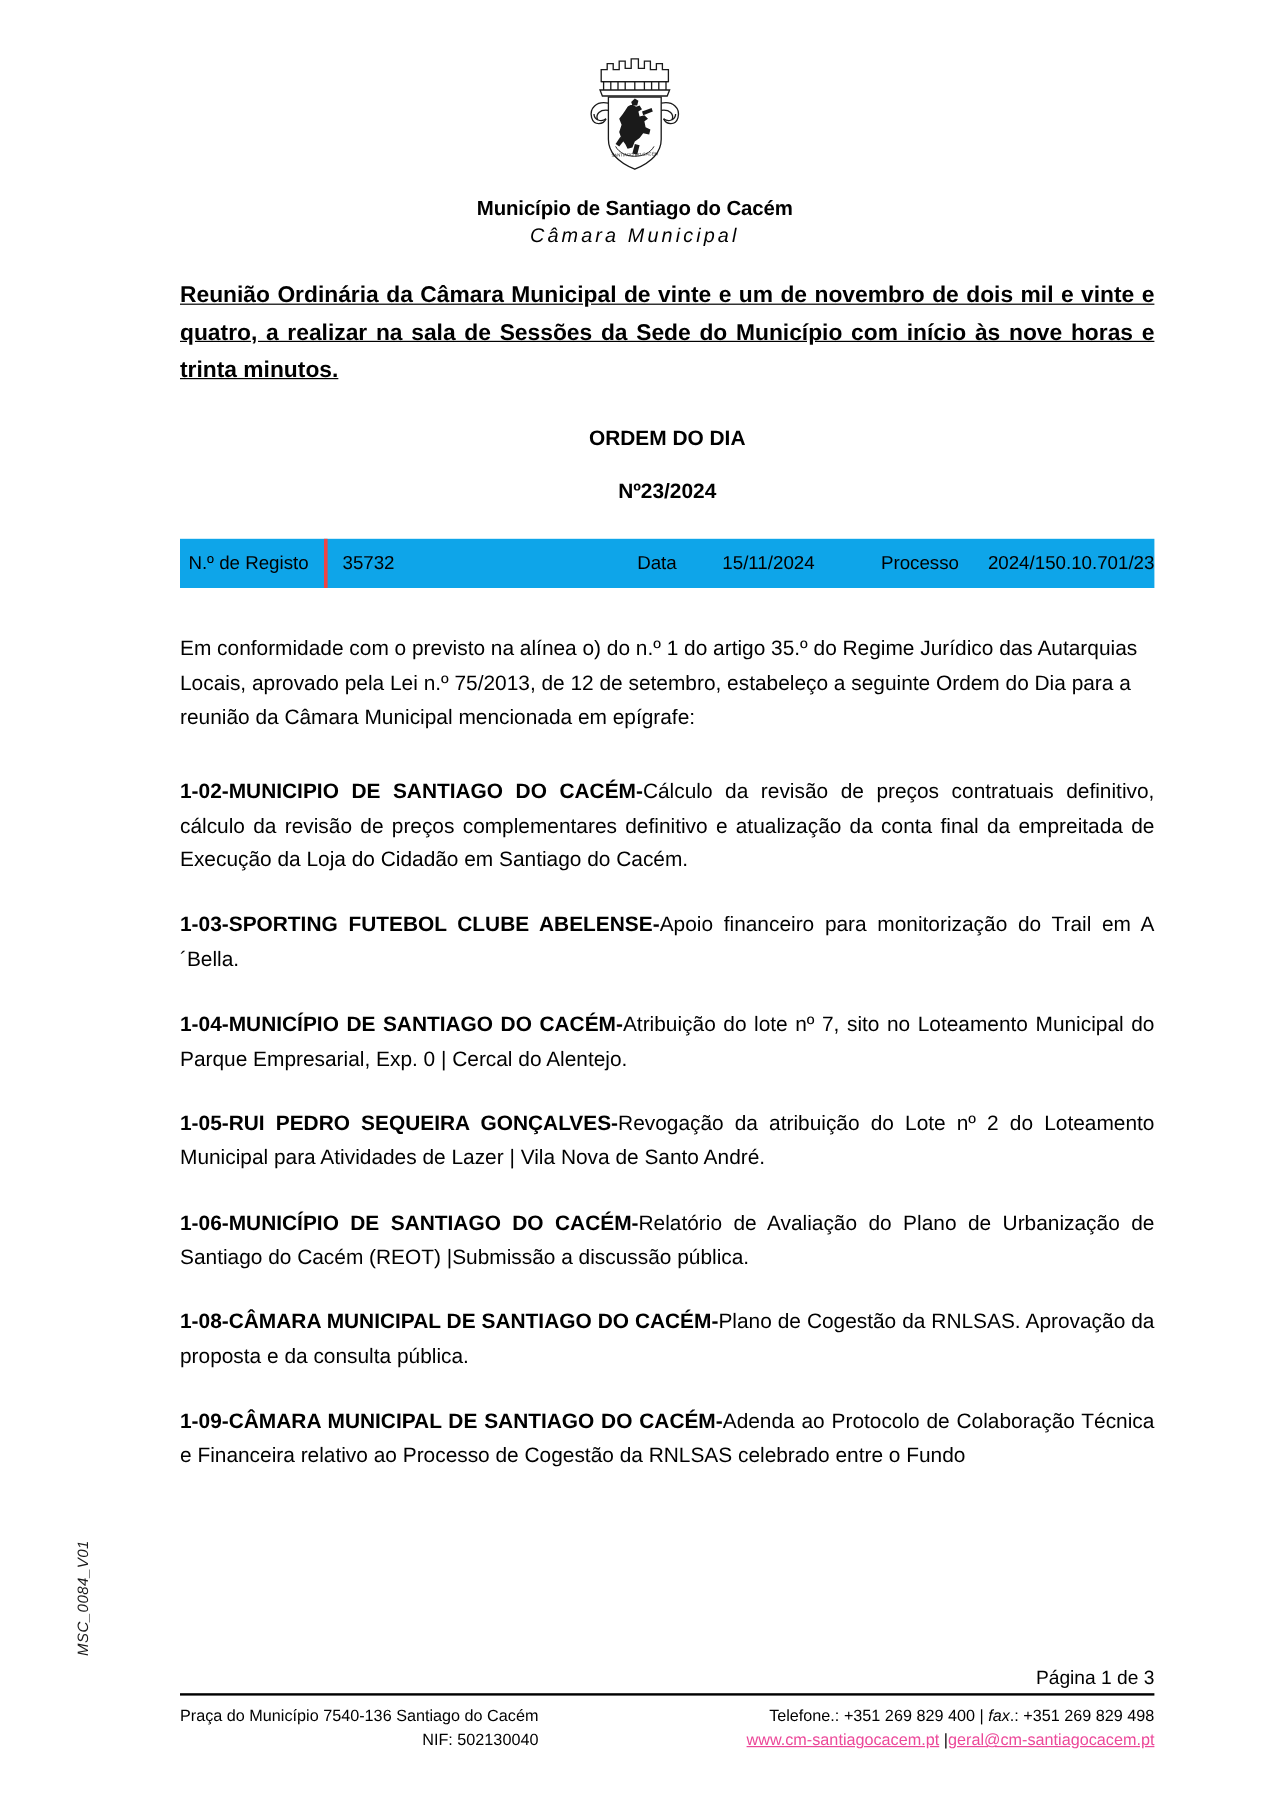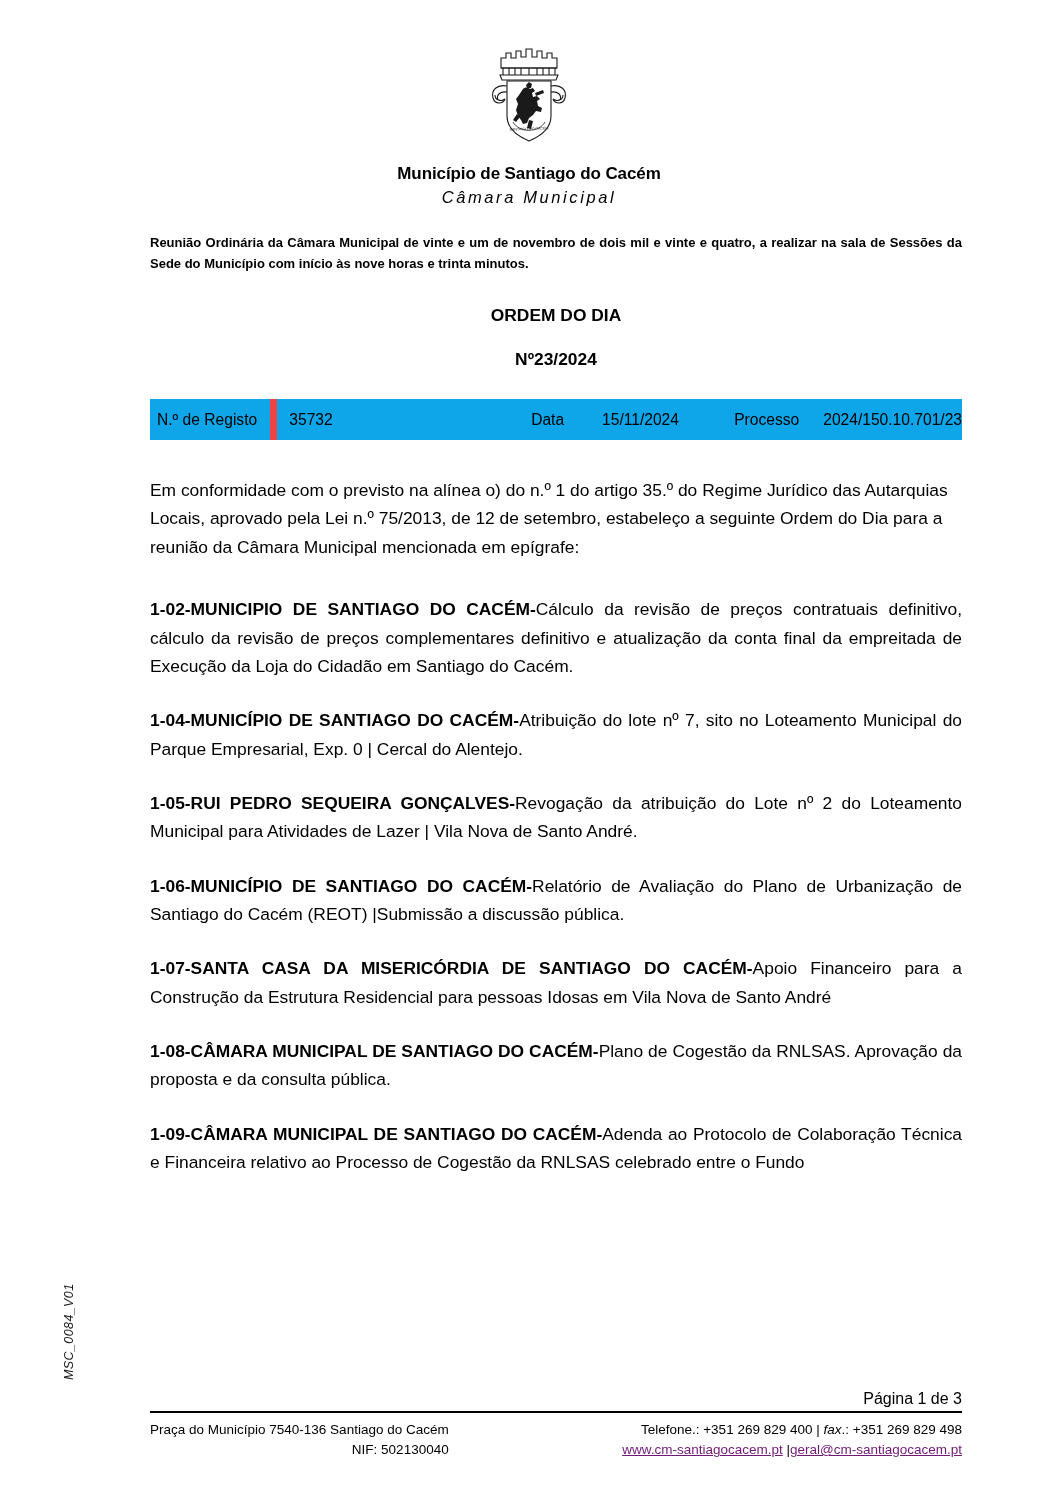--- a/index.html
+++ b/index.html
@@ -65,25 +65,26 @@
 
   
   .content {
     position: absolute;
     left: 150px;
     top: 0;
     width: 812px;
   }
   .meeting-desc {
     margin-top: 232px;
-    font-size: 13px;
+    font-size: 19px;
     font-weight: bold;
     line-height: 1.62;
     text-align: justify;
     text-justify: inter-word;
+    text-decoration: underline;
   }
   .doc-title {
     margin-top: 31px;
     text-align: center;
     font-size: 17.4px;
     font-weight: bold;
   }
   .doc-number {
     margin-top: 23px;
     text-align: center;
@@ -105,21 +106,21 @@
     display: flex;
     align-items: center;
     height: 100%;
     box-sizing: border-box;
     padding-left: 7px;
     white-space: nowrap;
   }
   .reg-label-1 { width: 132px; }
   .reg-value-1 {
     width: 278px;
-    border-left: 7px solid #ef4444;
+    border-left: 3px solid #ef4444;
     padding-left: 12px;
   }
   .reg-label-2 { width: 72px; }
   .reg-value-2 {
     width: 150px;
     padding-left: 12px;
   }
   .reg-label-3 { width: 92px; }
   .reg-value-3 { padding-left: 12px; }
 
@@ -163,21 +164,21 @@
     display: flex;
     justify-content: space-between;
     margin-top: 7px;
     font-size: 13.5px;
     line-height: 1.5;
   }
   .footer-left { text-align: right; }
   .footer-right { text-align: right; }
   .footer-right .italic-fax { font-style: italic; }
   .footer-link {
-    color: #701a75;
+    color: #ec4899;
     text-decoration: underline;
   }
   .footer-sep { color: #000; text-decoration: none; }
 </style>
 </head>
 <body>
 
 <div class="page">
 
   <div class="side-code">MSC_0084_V01</div>
@@ -236,24 +237,24 @@
       <div class="reg-cell reg-label-2">Data</div>
       <div class="reg-cell reg-value-2">15/11/2024</div>
       <div class="reg-cell reg-label-3">Processo</div>
       <div class="reg-cell reg-value-3">2024/150.10.701/23</div>
     </div>
 
     <div class="intro">Em conformidade com o previsto na alínea o) do n.º 1 do artigo 35.º do Regime Jurídico das Autarquias Locais, aprovado pela Lei n.º 75/2013, de 12 de setembro, estabeleço a seguinte Ordem do Dia para a reunião da Câmara Municipal mencionada em epígrafe:</div>
 
     <div class="items">
       <p class="item"><b>1-02-MUNICIPIO DE SANTIAGO DO CACÉM-</b><span>Cálculo da revisão de preços contratuais definitivo, cálculo da revisão de preços complementares definitivo e atualização da conta final da empreitada de Execução da Loja do Cidadão em Santiago do Cacém.</span></p>
+      <p class="item"><b>1-03-SPORTING FUTEBOL CLUBE ABELENSE-</b><span>Apoio financeiro para monitorização do Trail em A´Bella.</span></p>
       <p class="item"><b>1-04-MUNICÍPIO DE SANTIAGO DO CACÉM-</b><span>Atribuição do lote nº 7, sito no Loteamento Municipal do Parque Empresarial, Exp. 0 | Cercal do Alentejo.</span></p>
       <p class="item"><b>1-05-RUI PEDRO SEQUEIRA GONÇALVES-</b><span>Revogação da atribuição do Lote nº 2 do Loteamento Municipal para Atividades de Lazer | Vila Nova de Santo André.</span></p>
       <p class="item"><b>1-06-MUNICÍPIO DE SANTIAGO DO CACÉM-</b><span>Relatório de Avaliação do Plano de Urbanização de Santiago do Cacém (REOT) |Submissão a discussão pública.</span></p>
-      <p class="item"><b>1-07-SANTA CASA DA MISERICÓRDIA DE SANTIAGO DO CACÉM-</b><span>Apoio Financeiro para a Construção da Estrutura Residencial para pessoas Idosas em Vila Nova de Santo André</span></p>
       <p class="item"><b>1-08-CÂMARA MUNICIPAL DE SANTIAGO DO CACÉM-</b><span>Plano de Cogestão da RNLSAS. Aprovação da proposta e da consulta pública.</span></p>
       <p class="item"><b>1-09-CÂMARA MUNICIPAL DE SANTIAGO DO CACÉM-</b><span>Adenda ao Protocolo de Colaboração Técnica e Financeira relativo ao Processo de Cogestão da RNLSAS celebrado entre o Fundo</span></p>
     </div>
 
   </div>
 
   <div class="footer">
     <div class="page-num">Página 1 de 3</div>
     <div class="footer-rule"></div>
     <div class="footer-cols">

